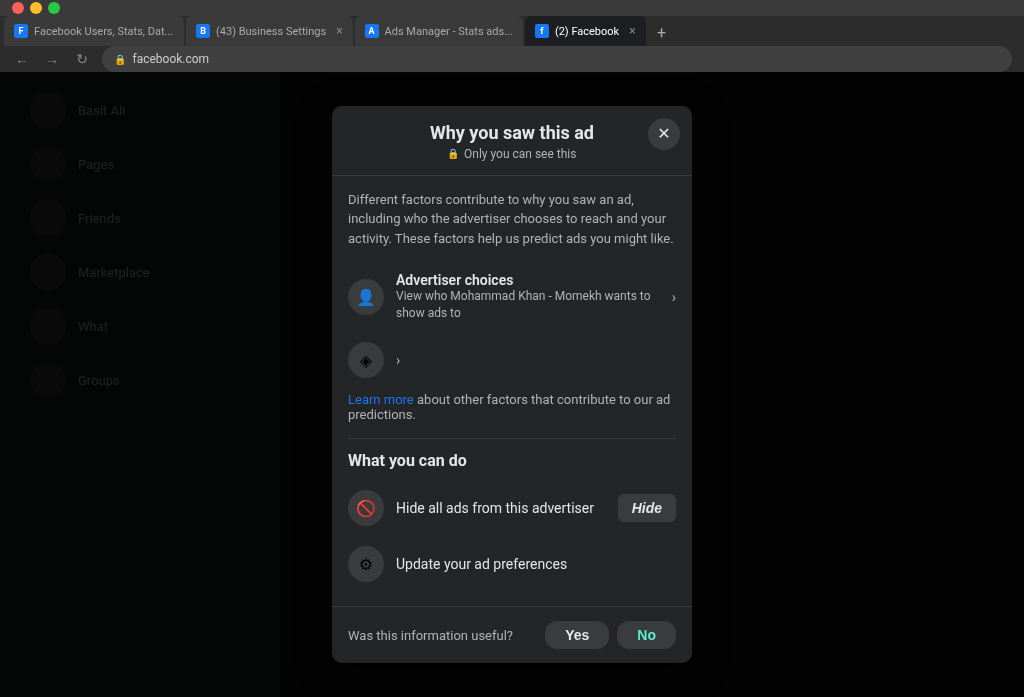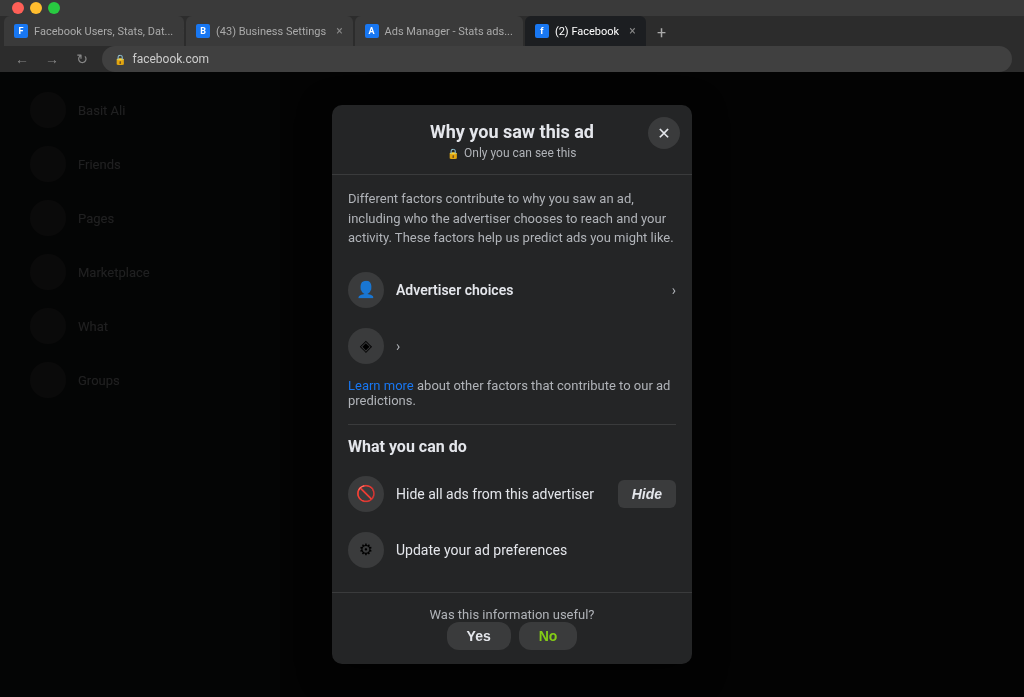--- a/index.html
+++ b/index.html
@@ -360,21 +360,20 @@
       margin: 4px 0;
     }
 
     
     .feedback-row {
       padding: 14px 16px;
       display: flex;
       align-items: center;
       justify-content: space-between;
       border-top: 1px solid #3a3b3c;
-      flex-direction: column;
     }
     .feedback-text {
       font-size: 13px;
       color: #b0b3b8;
     }
     .feedback-btns {
       display: flex;
       gap: 8px;
     }
     .feedback-btn {
@@ -384,21 +383,21 @@
       font-weight: 600;
       cursor: pointer;
       border: none;
     }
     .feedback-btn.yes {
       background: #3a3b3c;
       color: #e4e6eb;
     }
     .feedback-btn.no {
       background: #3a3b3c;
-      color: #84cc16;
+      color: #5eead4;
     }
   </style>
 </head>
 <body>
 
 <div class="browser-chrome">
   <div class="title-bar">
     <div class="traffic-lights">
       <div class="traffic-light tl-red"></div>
       <div class="traffic-light tl-yellow"></div>
@@ -442,25 +441,25 @@
 <div class="page-content">
 
   <div class="fb-bg">
     <div class="fb-sidebar">
       <div class="sidebar-item">
         <div class="si-avatar"></div>
         <span class="si-text">Basit Ali</span>
       </div>
       <div class="sidebar-item">
         <div class="si-avatar"></div>
-        <span class="si-text">Friends</span>
+        <span class="si-text">Pages</span>
       </div>
       <div class="sidebar-item">
         <div class="si-avatar"></div>
-        <span class="si-text">Pages</span>
+        <span class="si-text">Friends</span>
       </div>
       <div class="sidebar-item">
         <div class="si-avatar"></div>
         <span class="si-text">Marketplace</span>
       </div>
       <div class="sidebar-item">
         <div class="si-avatar"></div>
         <span class="si-text">What</span>
       </div>
       <div class="sidebar-item">
@@ -488,20 +487,21 @@
 
       <div class="dialog-body">
         <p class="dialog-desc">Different factors contribute to why you saw an ad, including who the advertiser chooses to reach and your activity. These factors help us predict ads you might like.</p>
 
         <div class="info-row">
           <div class="info-icon-wrap">
             <span>👤</span>
           </div>
           <div class="info-text-wrap">
             <div class="info-row-title">Advertiser choices</div>
+            <div class="info-row-sub">View who Mohammad Khan - Momekh wants to show ads to</div>
           </div>
           <span class="info-row-chevron">›</span>
         </div>
 
         <div class="info-row">
           <div class="info-icon-wrap">
             <span>◈</span>
           </div>
           <span class="info-row-chevron">›</span>
         </div>

